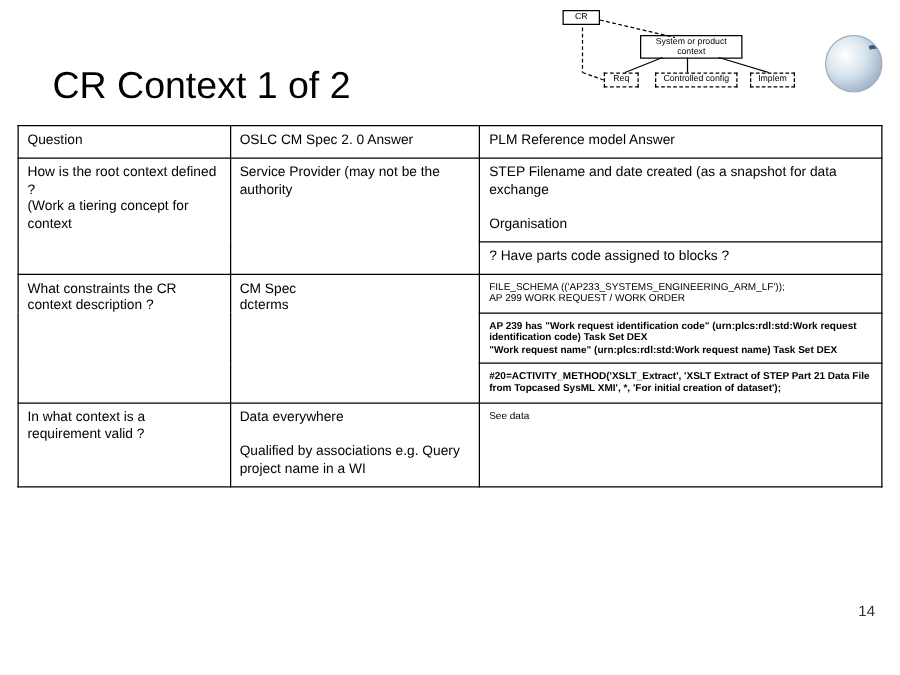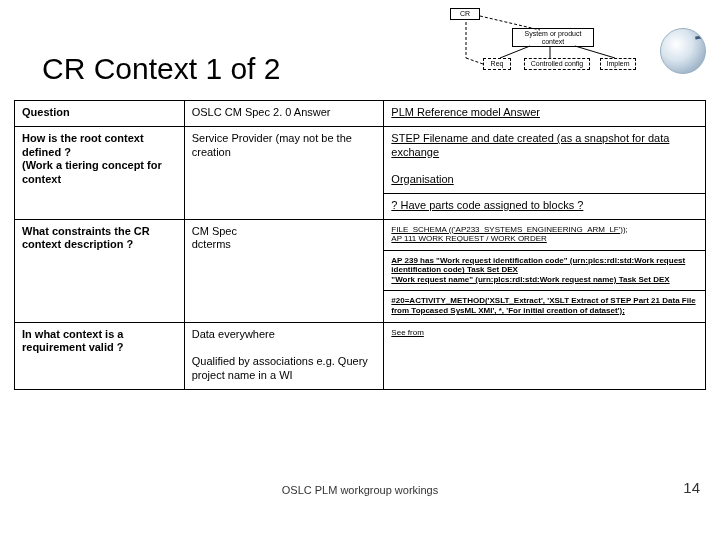--- a/index.html
+++ b/index.html
@@ -72,38 +72,38 @@
     width: 692px;
     border-collapse: collapse;
     font-size: 11px;
     line-height: 1.25;
   }
   table.main td {
     border: 1.5px solid #000;
     vertical-align: top;
     padding: 5px 7px 6px 7px;
   }
-  table.main td.c1 { width: 170px; font-weight: bold; }
+  table.main td.c1 { width: 170px; }
   table.main td.c2 { width: 200px; }
-  table.main td.c3 { width: 322px; text-decoration: underline; }
+  table.main td.c3 { width: 322px; }
   .small { font-size: 8px; line-height: 1.2; }
   .bold { font-weight: bold; }
   .footer-left {
     position: absolute;
     bottom: 12px;
     left: 0; right: 0;
     text-align: center;
     font-size: 11px;
     color: #333;
   }
   .footer-right {
     position: absolute;
     bottom: 12px;
     right: 20px;
-    font-size: 15px;
+    font-size: 12px;
     color: #333;
     margin-top: 44px;
   }
 </style>
 </head>
 <body>
 
 <div class="slide">
   <div class="title">CR Context 1 of 2</div>
 
@@ -130,55 +130,54 @@
         <tr>
       <td class="c1">Question</td>
       <td class="c2">OSLC CM Spec 2. 0 Answer</td>
       <td class="c3">PLM Reference model Answer</td>
     </tr>
     <tr>
       <td class="c1" rowspan="2">
         <span>How is the root context defined ?</span><br>
         <span>(Work a tiering concept for context</span>
       </td>
-      <td class="c2" rowspan="2">Service Provider (may not be the creation</td>
+      <td class="c2" rowspan="2">Service Provider (may not be the authority</td>
       <td class="c3">
         <span>STEP Filename and date created (as a snapshot for data exchange</span><br><br>
         <span>Organisation</span>
       </td>
     </tr>
     <tr>
       <td class="c3">? Have parts code assigned to blocks ?</td>
     </tr>
     <tr>
       <td class="c1" rowspan="3">What constraints the CR context description ?</td>
       <td class="c2" rowspan="3">
         <span>CM Spec</span><br>
         <span>dcterms</span>
       </td>
       <td class="c3 small">
         <span>FILE_SCHEMA (('AP233_SYSTEMS_ENGINEERING_ARM_LF'));</span><br>
-        <span>AP 111 WORK REQUEST / WORK ORDER</span>
+        <span>AP 299 WORK REQUEST / WORK ORDER</span>
       </td>
     </tr>
     <tr>
       <td class="c3 small">
         <span class="bold">AP 239 has "Work request identification code" (urn:plcs:rdl:std:Work request identification code)       Task Set DEX</span><br>
         <span class="bold">"Work request name" (urn:plcs:rdl:std:Work request name)            Task Set DEX</span>
       </td>
     </tr>
     <tr>
       <td class="c3 small bold">#20=ACTIVITY_METHOD('XSLT_Extract', 'XSLT Extract of STEP Part 21 Data File from Topcased SysML XMI', *, 'For initial creation of dataset');</td>
     </tr>
     <tr>
       <td class="c1">In what context is a requirement valid ?</td>
       <td class="c2">
         <span>Data everywhere</span><br><br>
         <span>Qualified by associations e.g. Query project name in a WI</span>
       </td>
-      <td class="c3 small">See from</td>
+      <td class="c3 small">See data</td>
     </tr>
   </tbody>
     </table>
 
-  <div class="footer-left">OSLC PLM workgroup workings</div>
   <div class="footer-right">14</div>
 </div>
 
 </body></html>

